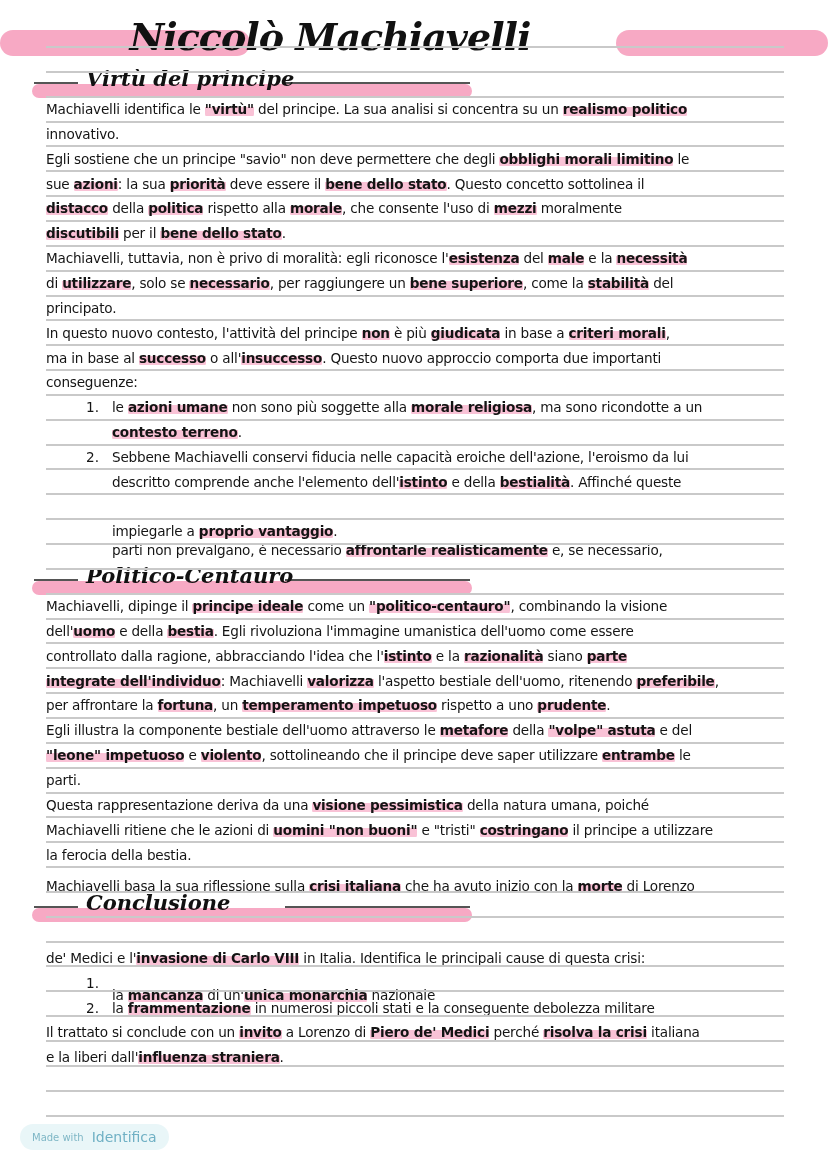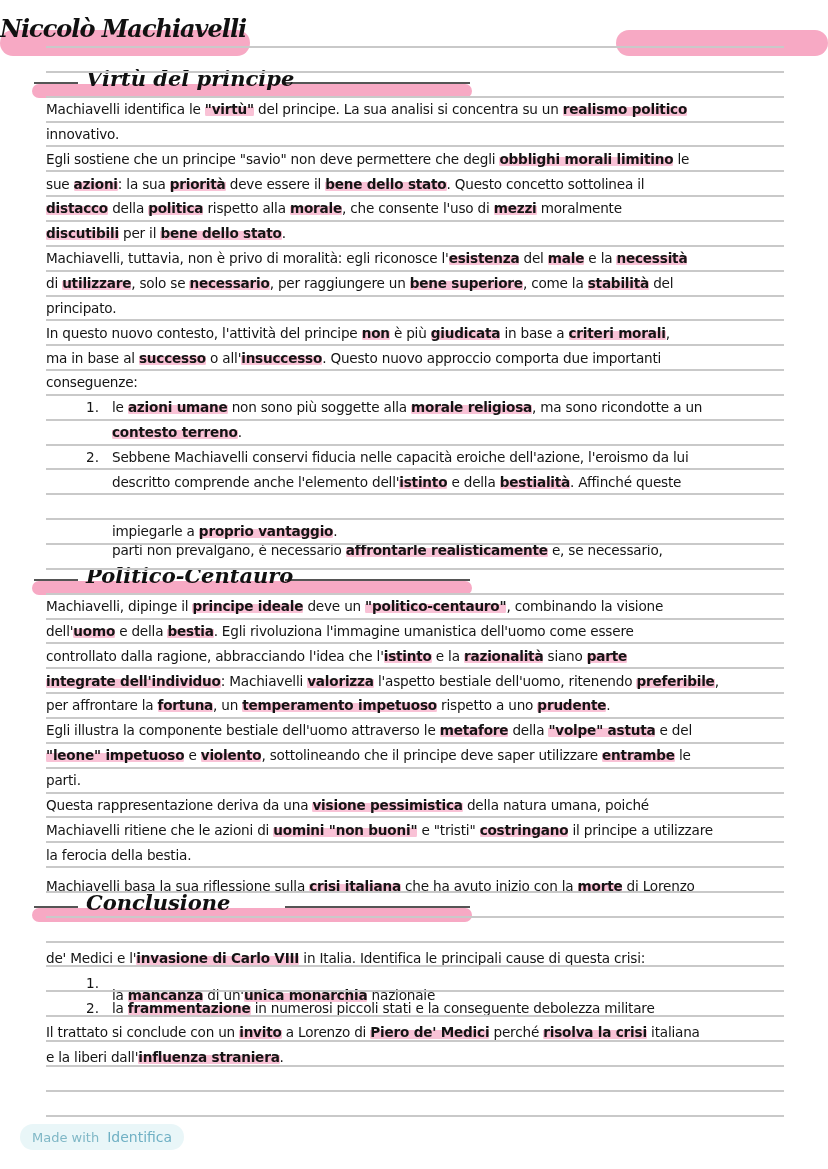--- a/index.html
+++ b/index.html
@@ -1,35 +1,35 @@
 <!DOCTYPE html>
 <html><head>
 <meta charset="utf-8">
 <style>
   html, body { margin:0; padding:0; background:#ffffff; }
   body { width:828px; height:1169px; position:relative; overflow:hidden;
          font-family:"DejaVu Sans", sans-serif; color:#141414; }
   .rule { position:absolute; left:46px; width:738px; height:2px; background:#c9c9c9; }
   .title-band { position:absolute; height:26px; background:#f7a9c4; border-radius:13px; }
-  .title { position:absolute; top:14px; left:0; width:660px; text-align:left;
+  .title { position:absolute; top:14px; left:0; width:660px; text-align:center;
            font-family:"DejaVu Serif", serif; font-style:italic; font-weight:bold;
-           font-size:24px; letter-spacing:-1px; color:#111; }
+           font-size:38px; letter-spacing:-1px; color:#111; }
   .sec-band { position:absolute; left:32px; width:440px; height:14px; background:#f7a9c4; border-radius:7px; }
   .sec-line { position:absolute; height:2px; background:#555; }
   .sec-title { position:absolute; font-family:"DejaVu Serif", serif; font-style:italic; font-weight:bold;
                font-size:21px; color:#111; background:#fff0; padding:0 4px; }
   .line { position:absolute; left:46px; white-space:nowrap; font-size:13.6px; line-height:20px;
           letter-spacing:-0.2px; }
   .line.ind { left:112px; }
   .num { position:absolute; left:86px; font-size:13.6px; line-height:20px; }
   .hl { background:linear-gradient(to bottom, transparent 35%, #f9c2d6 35%, #f9c2d6 92%, transparent 92%);
         border-radius:3px; font-weight:bold; }
   .badge { position:absolute; left:20px; top:1124px; height:26px; padding:0 12px; border-radius:13px;
            background:#e9f6f8; display:flex; align-items:center; gap:8px; }
-  .badge .small { font-size:13px; color:#7fb7c6; }
+  .badge .small { font-size:10px; color:#7fb7c6; }
   .badge .big { font-size:14px; color:#6fb0c4; }
 </style>
 </head>
 <body>
 
 <div id="page">
   <div class="title-band" style="left:0;top:30px;width:250px;"></div>
   <div class="title-band" style="left:616px;top:30px;width:212px;"></div>
   <div class="title">Niccolò Machiavelli</div>
   <div id="content">
@@ -54,21 +54,21 @@
       <div class="line ind" style="top: 422px;"><span class="hl">contesto terreno</span><span>.</span></div>
       <div class="num" style="top: 447px;">2.</div>
       <div class="line ind" style="top: 447px;"><span>Sebbene Machiavelli conservi fiducia nelle capacità eroiche dell'azione, l'eroismo da lui</span></div>
       <div class="line ind" style="top: 472px;"><span>descritto comprende anche l'elemento dell'</span><span class="hl">istinto</span><span> e della </span><span class="hl">bestialità</span><span>. Affinché queste</span></div>
       <div class="line ind" style="top: 497px; margin-top: 43px;"><span>parti non prevalgano, è necessario </span><span class="hl">affrontarle realisticamente</span><span> e, se necessario,</span></div>
       <div class="line ind" style="top: 521px;"><span>impiegarle a </span><span class="hl">proprio vantaggio</span><span>.</span></div>
       <div class="sec-band" style="top: 581px;"></div>
       <div class="sec-line" style="left: 34px; width: 44px; top: 579px;"></div>
       <div class="sec-line" style="left: 285px; width: 185px; top: 579px;"></div>
       <div class="sec-title" style="left: 82px; top: 563px;">Politico-Centauro</div>
-      <div class="line" style="top: 596px;"><span>Machiavelli, dipinge il </span><span class="hl">principe ideale</span><span> deve un </span><span class="hl">"politico-centauro"</span><span>, combinando la visione</span></div>
+      <div class="line" style="top: 596px;"><span>Machiavelli, dipinge il </span><span class="hl">principe ideale</span><span> come un </span><span class="hl">"politico-centauro"</span><span>, combinando la visione</span></div>
       <div class="line" style="top: 621px;"><span>dell'</span><span class="hl">uomo</span><span> e della </span><span class="hl">bestia</span><span>. Egli rivoluziona l'immagine umanistica dell'uomo come essere</span></div>
       <div class="line" style="top: 646px;"><span>controllato dalla ragione, abbracciando l'idea che l'</span><span class="hl">istinto</span><span> e la </span><span class="hl">razionalità</span><span> siano </span><span class="hl">parte</span></div>
       <div class="line" style="top: 671px;"><span class="hl">integrate dell'individuo</span><span>: Machiavelli </span><span class="hl">valorizza</span><span> l'aspetto bestiale dell'uomo, ritenendo </span><span class="hl">preferibile</span><span>,</span></div>
       <div class="line" style="top: 695px;"><span>per affrontare la </span><span class="hl">fortuna</span><span>, un </span><span class="hl">temperamento impetuoso</span><span> rispetto a uno </span><span class="hl">prudente</span><span>.</span></div>
       <div class="line" style="top: 720px;"><span>Egli illustra la componente bestiale dell'uomo attraverso le </span><span class="hl">metafore</span><span> della </span><span class="hl">"volpe" astuta</span><span> e del</span></div>
       <div class="line" style="top: 745px;"><span class="hl">"leone" impetuoso</span><span> e </span><span class="hl">violento</span><span>, sottolineando che il principe deve saper utilizzare </span><span class="hl">entrambe</span><span> le</span></div>
       <div class="line" style="top: 770px;"><span>parti.</span></div>
       <div class="line" style="top: 795px;"><span>Questa rappresentazione deriva da una </span><span class="hl">visione pessimistica</span><span> della natura umana, poiché</span></div>
       <div class="line" style="top: 820px;"><span>Machiavelli ritiene che le azioni di </span><span class="hl">uomini "non buoni"</span><span> e "tristi" </span><span class="hl">costringano</span><span> il principe a utilizzare</span></div>
       <div class="line" style="top: 845px;"><span>la ferocia della bestia.</span></div>

